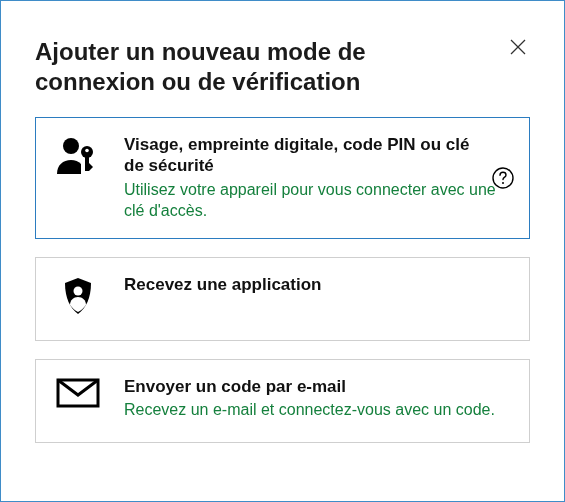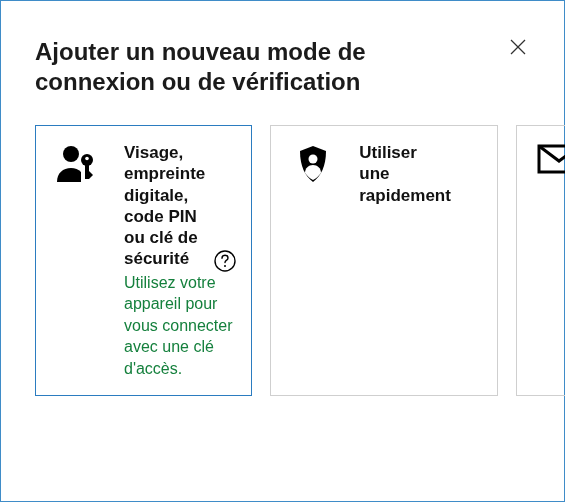--- a/index.html
+++ b/index.html
@@ -1,20 +1,20 @@
 <!DOCTYPE html>
 <html><head>
 <meta charset="utf-8">
 <style>
   *{box-sizing:border-box;margin:0;padding:0}
   body{width:565px;height:502px;font-family:"Segoe UI",-apple-system,sans-serif;color:#1b1b1b;padding:0}
   .panel{border:1px solid #3f8cc8;width:100%;height:100%;padding:36px 34px 22px 34px;position:relative;background:#fff}
   .close{position:absolute;top:34px;right:34px;width:24px;height:24px;display:flex;align-items:center;justify-content:center;cursor:pointer;color:#323232}
   h1{font-size:24px;font-weight:600;line-height:1.25;color:#1b1b1b;max-width:400px}
-  .options{margin-top:28px;display:flex;gap:18px}
+  .options{margin-top:20px;display:flex;flex-direction:column;gap:18px}
   .option{border:1px solid #cfcfcf;padding:16px 16px 16px 18px;display:flex;align-items:flex-start;gap:22px;cursor:pointer;position:relative}
   .option.selected{border:1px solid #2b7cc0}
   .icon-wrap{flex:0 0 48px;width:48px;height:48px;display:flex;align-items:flex-start;justify-content:center;margin-top:2px}
   .text{flex:1;min-width:0}
   .title{font-size:17px;font-weight:700;color:#111;line-height:1.25;margin-bottom:2px;padding-right:30px}
   .desc{font-size:16px;color:#15803d;line-height:1.35}
   .help{position:absolute;right:14px;top:50%;transform:translateY(-50%);width:24px;height:24px;display:flex;align-items:center;justify-content:center;cursor:pointer}
   svg{display:block}
 </style>
 </head>
@@ -59,27 +59,31 @@
 
     <div class="option">
       <div class="icon-wrap">
         <svg width="34" height="40" viewBox="0 0 34 40">
           <path d="M17 2 L30 7 C30 22 25 32 17 38 C9 32 4 22 4 7 Z" fill="#000"></path>
           <circle cx="17" cy="15" r="4.5" fill="#fff"></circle>
           <path d="M9 29c0-5 3.6-8 8-8s8 3 8 8c-2.5 3.5-5 5.5-8 7-3-1.5-5.5-3.5-8-7z" fill="#fff"></path>
         </svg>
       </div>
       <div class="text">
-        <div class="title">Utiliser une rapidement</div>
+        <div class="title">Recevez une application</div>
       </div>
     </div>
 
     <div class="option">
       <div class="icon-wrap">
         <svg width="44" height="30" viewBox="0 0 44 30">
           <rect x="2" y="2" width="40" height="26" fill="none" stroke="#000" stroke-width="3"></rect>
           <polyline points="2,2 22,17 42,2" fill="none" stroke="#000" stroke-width="3"></polyline>
         </svg>
       </div>
+      <div class="text">
+        <div class="title">Envoyer un code par e-mail</div>
+        <div class="desc">Recevez un e-mail et connectez-vous avec un code.</div>
+      </div>
     </div>
 
   </div>
 </div>
 
 </body></html>

